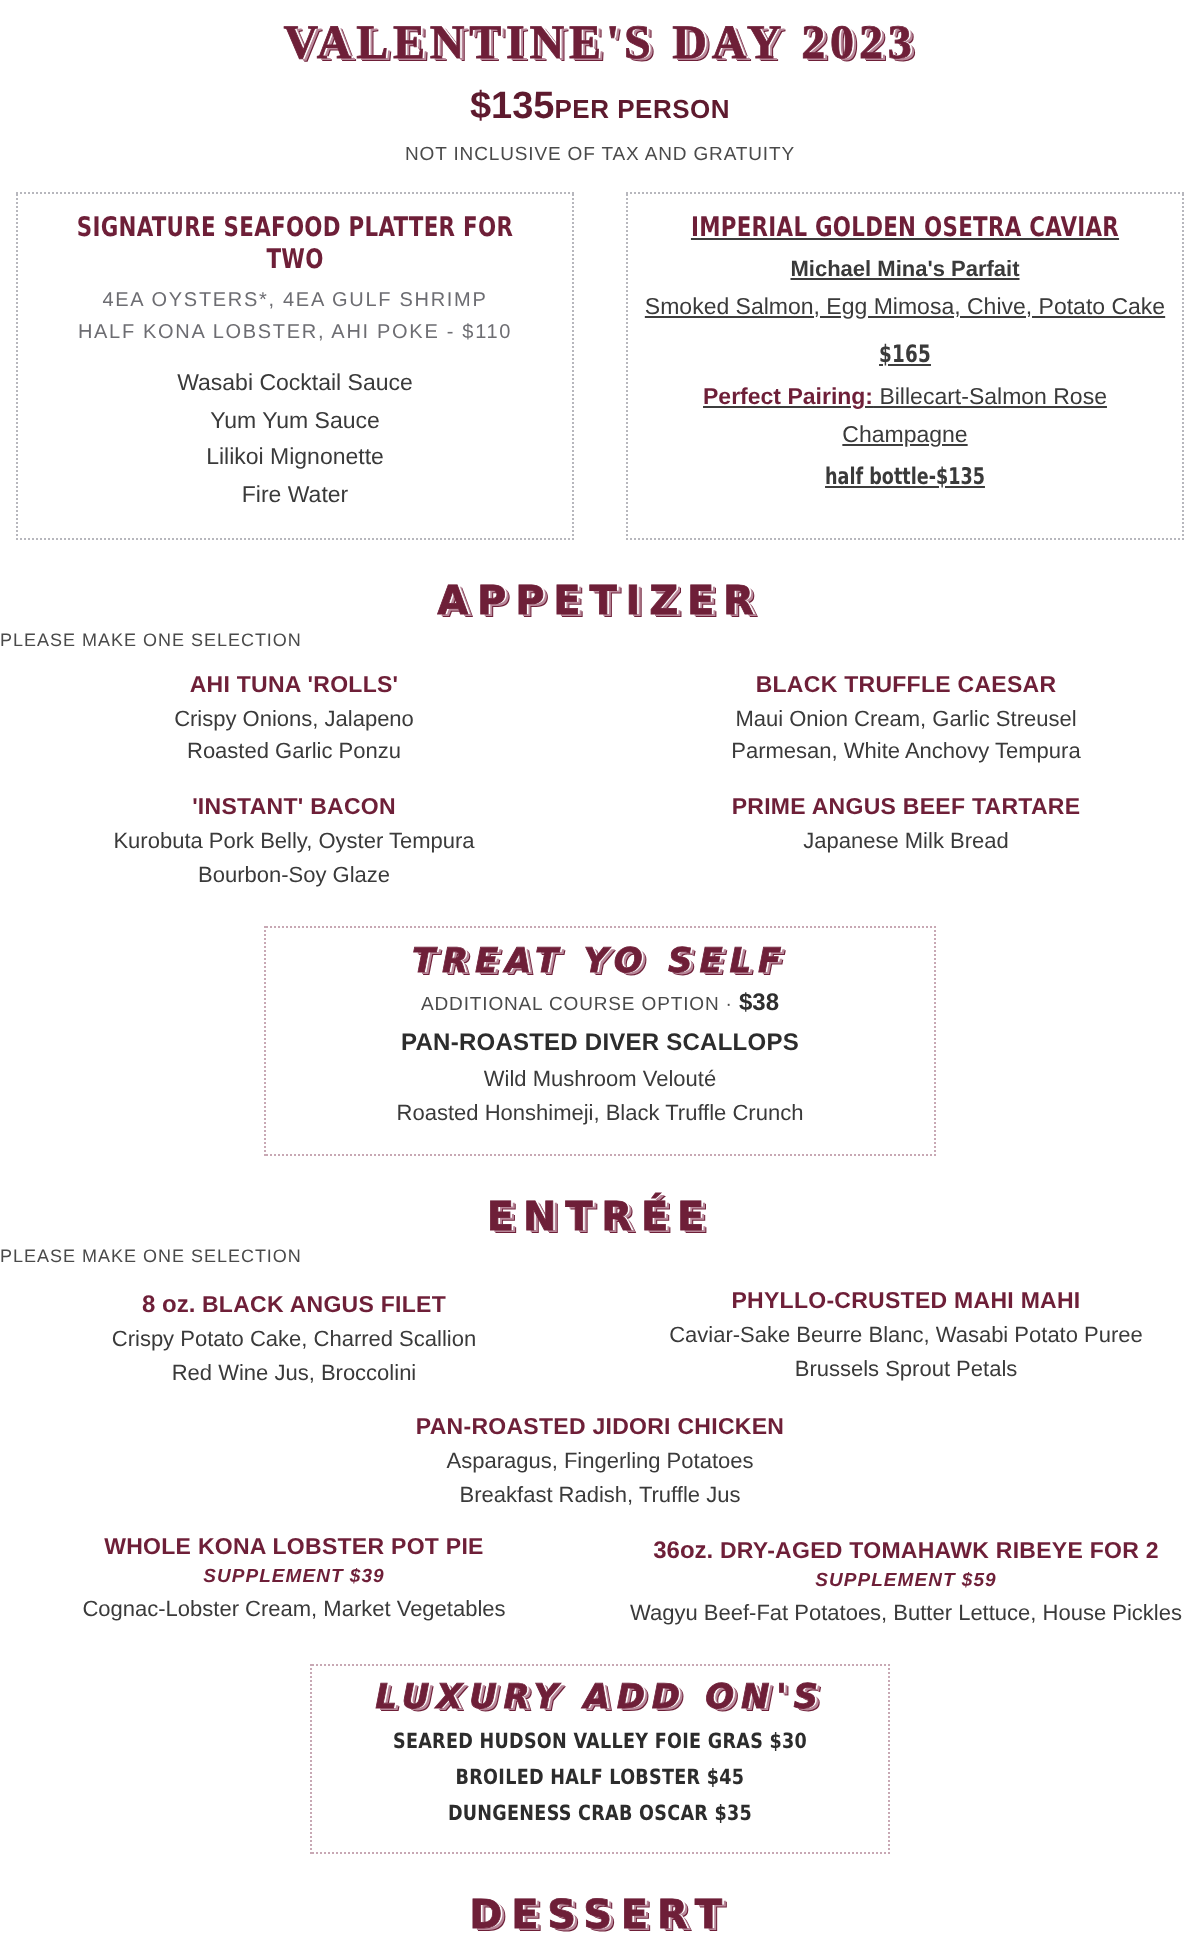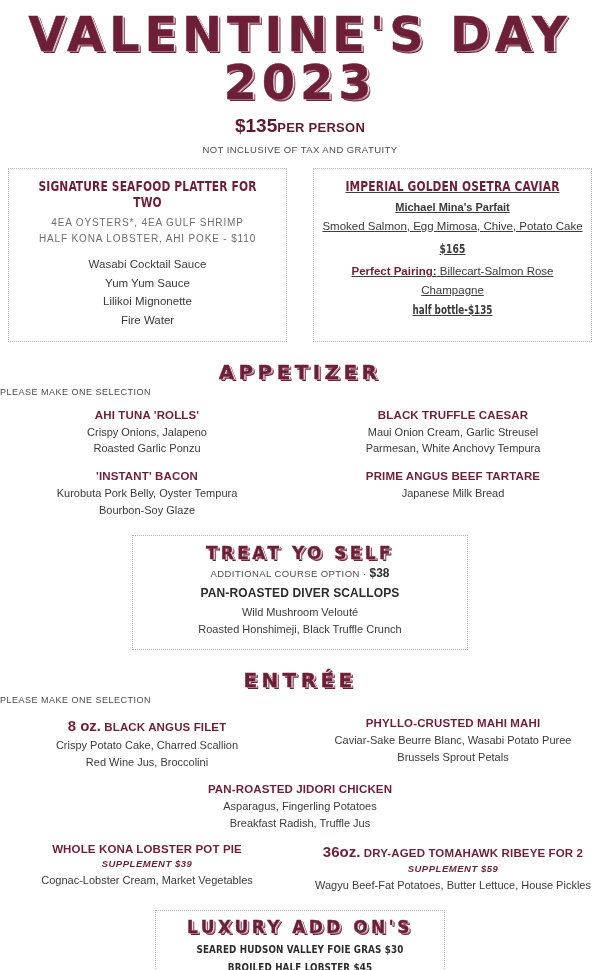--- a/index.html
+++ b/index.html
@@ -32,31 +32,33 @@
     letter-spacing: 0.11em;
     line-height: 1;
     text-shadow:
        1px 0px 0 #ffffff,
        2px 1px 0 #b9889a,
        2.5px 1.5px 0 #6e1f38,
       -0.5px -0.5px 0 #ffffff;
     -webkit-text-stroke: 0.4px #6e1f38;
   }
   .title-main {
-    font-size: 48px;
+    font-size: 24px;
     padding-top: 10px;
     letter-spacing: 0.10em;
+    font-family: Liberation Serif, serif;
   }
   .section-head {
     font-size: 20px;
     letter-spacing: 0.22em;
   }
   .boxed-head {
     font-size: 17px;
     letter-spacing: 0.20em;
+    font-style: italic;
   }
 
   
   .price-line {
     text-align: center;
     margin-top: 9px;
     color: #5e1a2e;
     font-weight: bold;
   }
   .price-line .amount {
@@ -168,21 +170,21 @@
   .dish { margin-bottom: 13px; }
   .dish:last-child { margin-bottom: 0; }
   .dish-name {
     font-weight: bold;
     font-size: 11.5px;
     color: #6e1f38;
     letter-spacing: 0.012em;
     margin-bottom: 3px;
   }
   .dish-name .oz {
-    font-size: 15px;
+    font-size: 12px;
     letter-spacing: 0;
   }
   .dish-desc {
     font-size: 11px;
     color: #3a3a3a;
     line-height: 1.52;
   }
   .supplement {
     font-style: italic;
     font-weight: bold;

